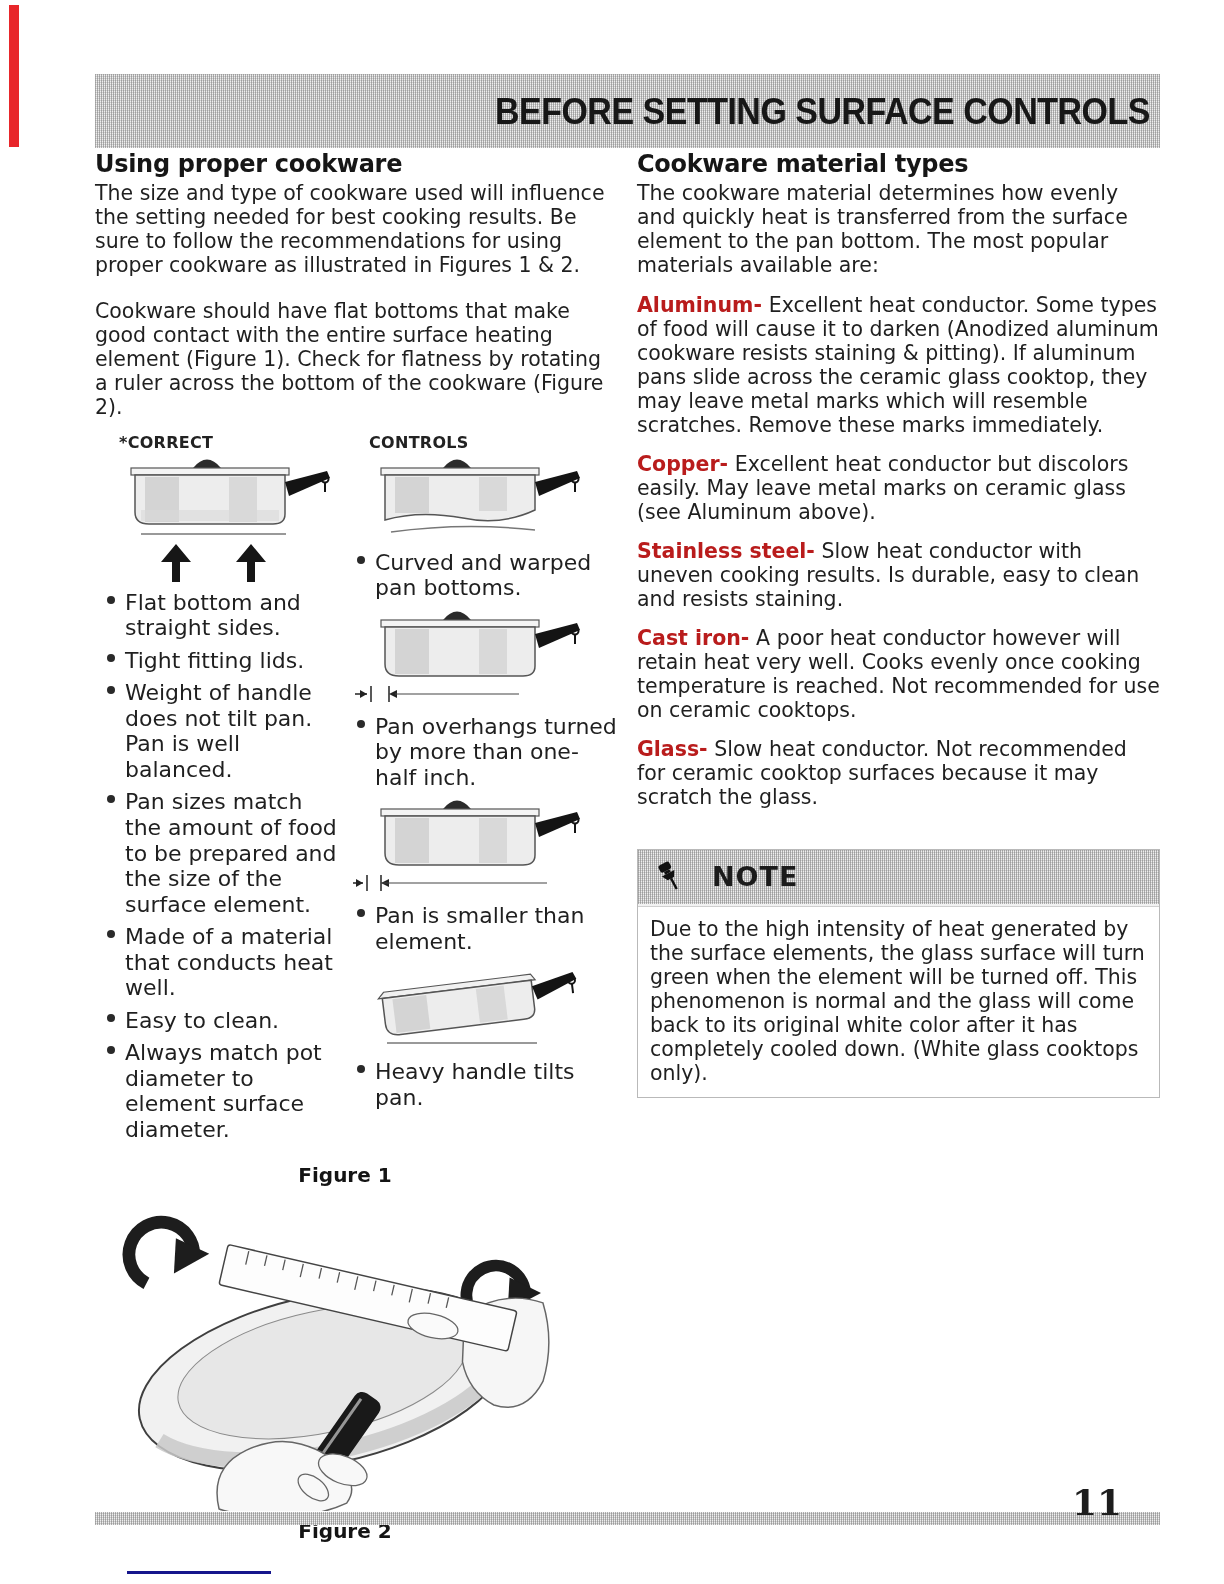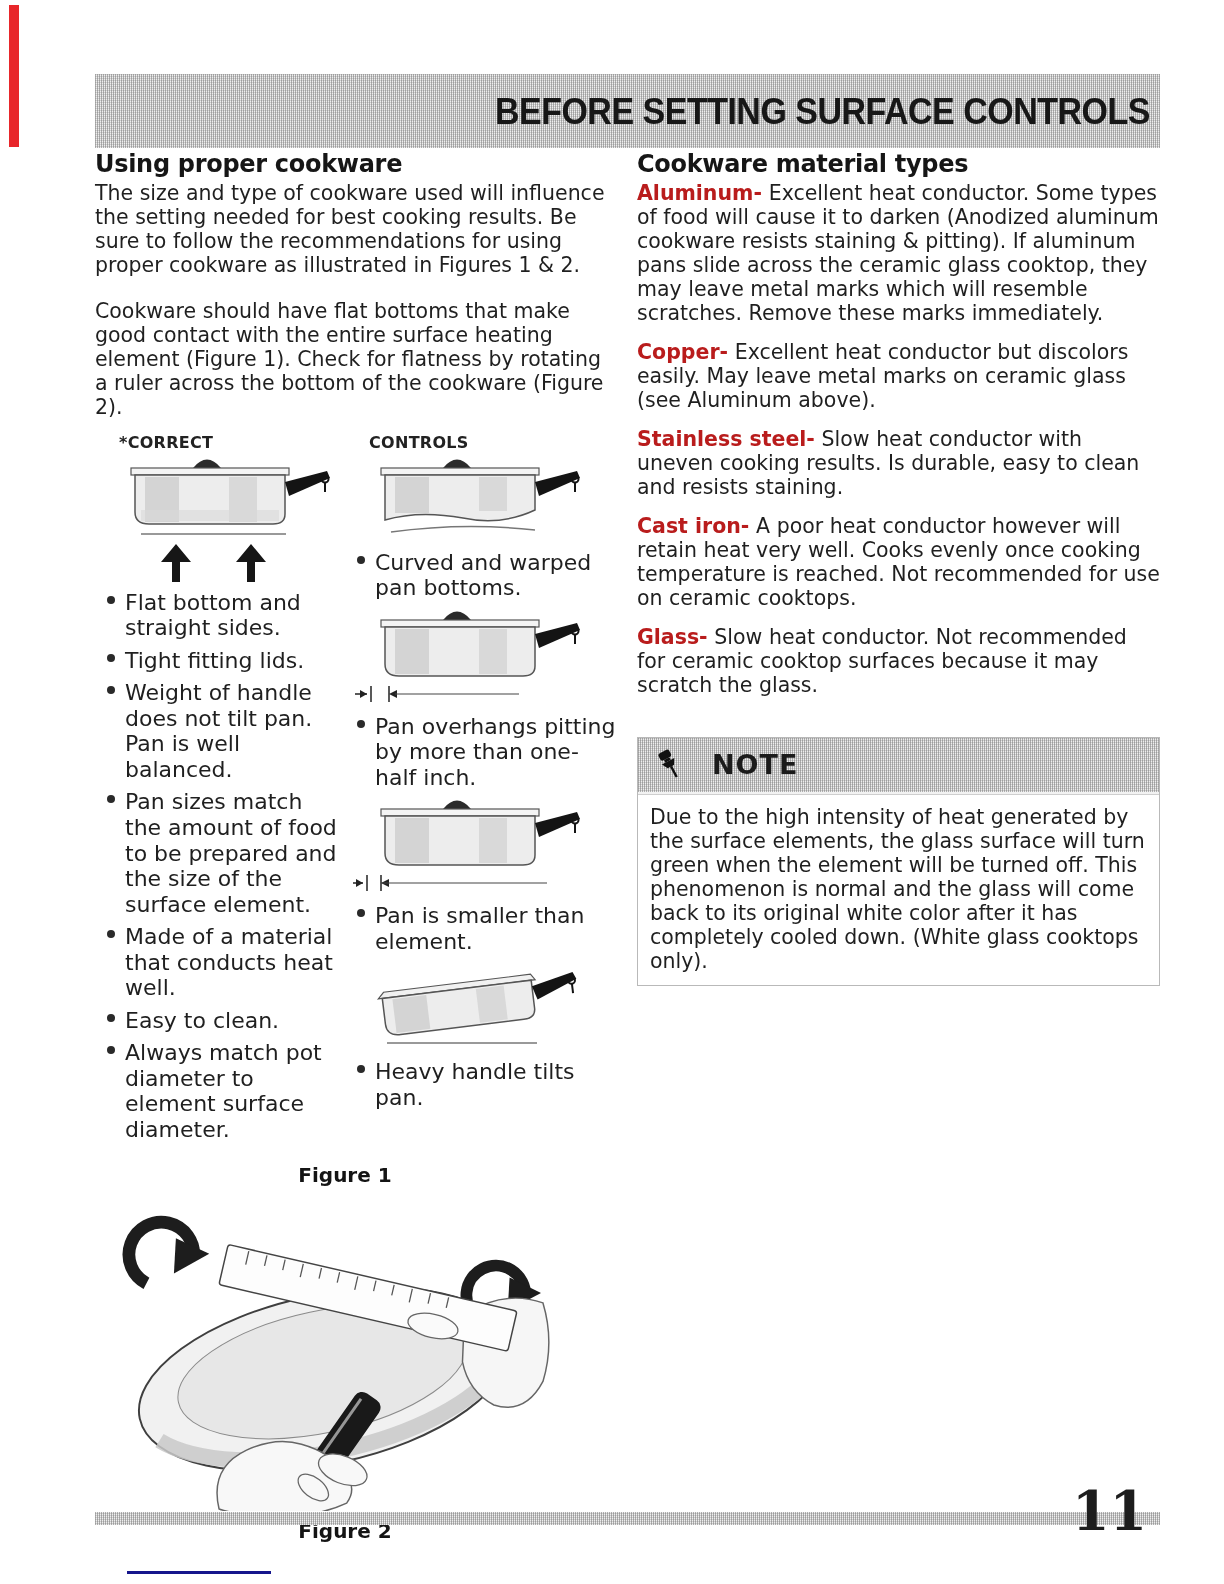--- a/index.html
+++ b/index.html
@@ -79,21 +79,21 @@
     border-top:1px solid #cfcfcf;background:#fff;
   }
 
   
   .footer-rule{
     position:absolute;left:95px;top:1512px;width:1065px;height:13px;
   }
   .page-number{
     position:absolute;left:1072px;top:1484px;
     font-family:"DejaVu Serif","Liberation Serif",serif;
-    font-weight:700;font-size:54px;color:#1d1d1d;line-height:1;
+    font-weight:700;font-size:36px;color:#1d1d1d;line-height:1;
   }
   .navy-line{
     position:absolute;left:127px;top:1571px;width:144px;height:3px;background:#15158c;
   }
   svg{display:block;}
 </style>
 </head>
 <body>
 
 <div class="page">
@@ -170,21 +170,21 @@
             <circle cx="224" cy="23" r="3.5" fill="none" stroke="#141414" stroke-width="2"></circle>
             <line x1="224" y1="26" x2="224" y2="36" stroke="#141414" stroke-width="2"></line>
             <line x1="4" y1="86" x2="16" y2="86" stroke="#222" stroke-width="1.5"></line>
             <polygon points="16,86 9,82 9,90" fill="#222"></polygon>
             <line x1="20" y1="78" x2="20" y2="94" stroke="#222" stroke-width="1.5"></line>
             <line x1="38" y1="78" x2="38" y2="94" stroke="#222" stroke-width="1.5"></line>
             <polygon points="38,86 46,82 46,90" fill="#222"></polygon>
             <line x1="44" y1="86" x2="168" y2="86" stroke="#444" stroke-width="1.2"></line>
           </svg>
           <ul class="bullets inc-item">
-            <li>Pan overhangs pitting by more than one-half inch.</li>
+            <li>Pan overhangs turned by more than one-half inch.</li>
           </ul>
 
           <svg class="panfig" width="235" height="100" viewBox="0 0 235 100">
             <path d="M92 12 Q106 -5 120 12 Z" fill="#2b2b2b"></path>
             <rect x="30" y="12" width="158" height="7" fill="#f4f4f4" stroke="#555" stroke-width="1.2"></rect>
             <path d="M34 19 H184 V58 Q184 68 172 68 H48 Q34 68 34 56 Z" fill="#ededed" stroke="#555" stroke-width="1.5"></path>
             <rect x="44" y="21" width="34" height="45" fill="#cbcbcb" opacity="0.75"></rect>
             <rect x="128" y="21" width="28" height="45" fill="#d2d2d2" opacity="0.75"></rect>
             <polygon points="184,26 226,15 229,22 188,40" fill="#141414"></polygon>
             <circle cx="224" cy="23" r="3.5" fill="none" stroke="#141414" stroke-width="2"></circle>
@@ -271,20 +271,21 @@
             <ellipse cx="214" cy="300" rx="18" ry="10" fill="#f8f8f8" stroke="#666" stroke-width="1.3" transform="rotate(38 214 300)"></ellipse>
           </g>
         </svg>
       </div>
 
       <div class="fig-caption" style="margin-top:8px">Figure 2</div>
     </div>
 
     <div class="col-right">
       <h2>Cookware material types</h2>
+      <p class="body-p" style="margin-bottom:16px">The cookware material determines how evenly and quickly heat is transferred from the surface element to the pan bottom. The most popular materials available are:</p>
 
       <p class="mat"><b>Aluminum-</b><span>Excellent heat conductor. Some types of food will cause it to darken (Anodized aluminum cookware resists staining &amp; pitting). If aluminum pans slide across the ceramic glass cooktop, they may leave metal marks which will resemble scratches. Remove these marks immediately.</span></p>
       <p class="mat"><b>Copper-</b><span>Excellent heat conductor but discolors easily. May leave metal marks on ceramic glass (see Aluminum above).</span></p>
       <p class="mat"><b>Stainless steel-</b><span>Slow heat conductor with uneven cooking results. Is durable, easy to clean and resists staining.</span></p>
       <p class="mat"><b>Cast iron-</b><span>A poor heat conductor however will retain heat very well. Cooks evenly once cooking temperature is reached. Not recommended for use on ceramic cooktops.</span></p>
       <p class="mat"><b>Glass-</b><span>Slow heat conductor. Not recommended for ceramic cooktop surfaces because it may scratch the glass.</span></p>
 
       <div class="note">
         <div class="note-header hatch">
           <svg width="30" height="36" viewBox="0 0 30 36">

